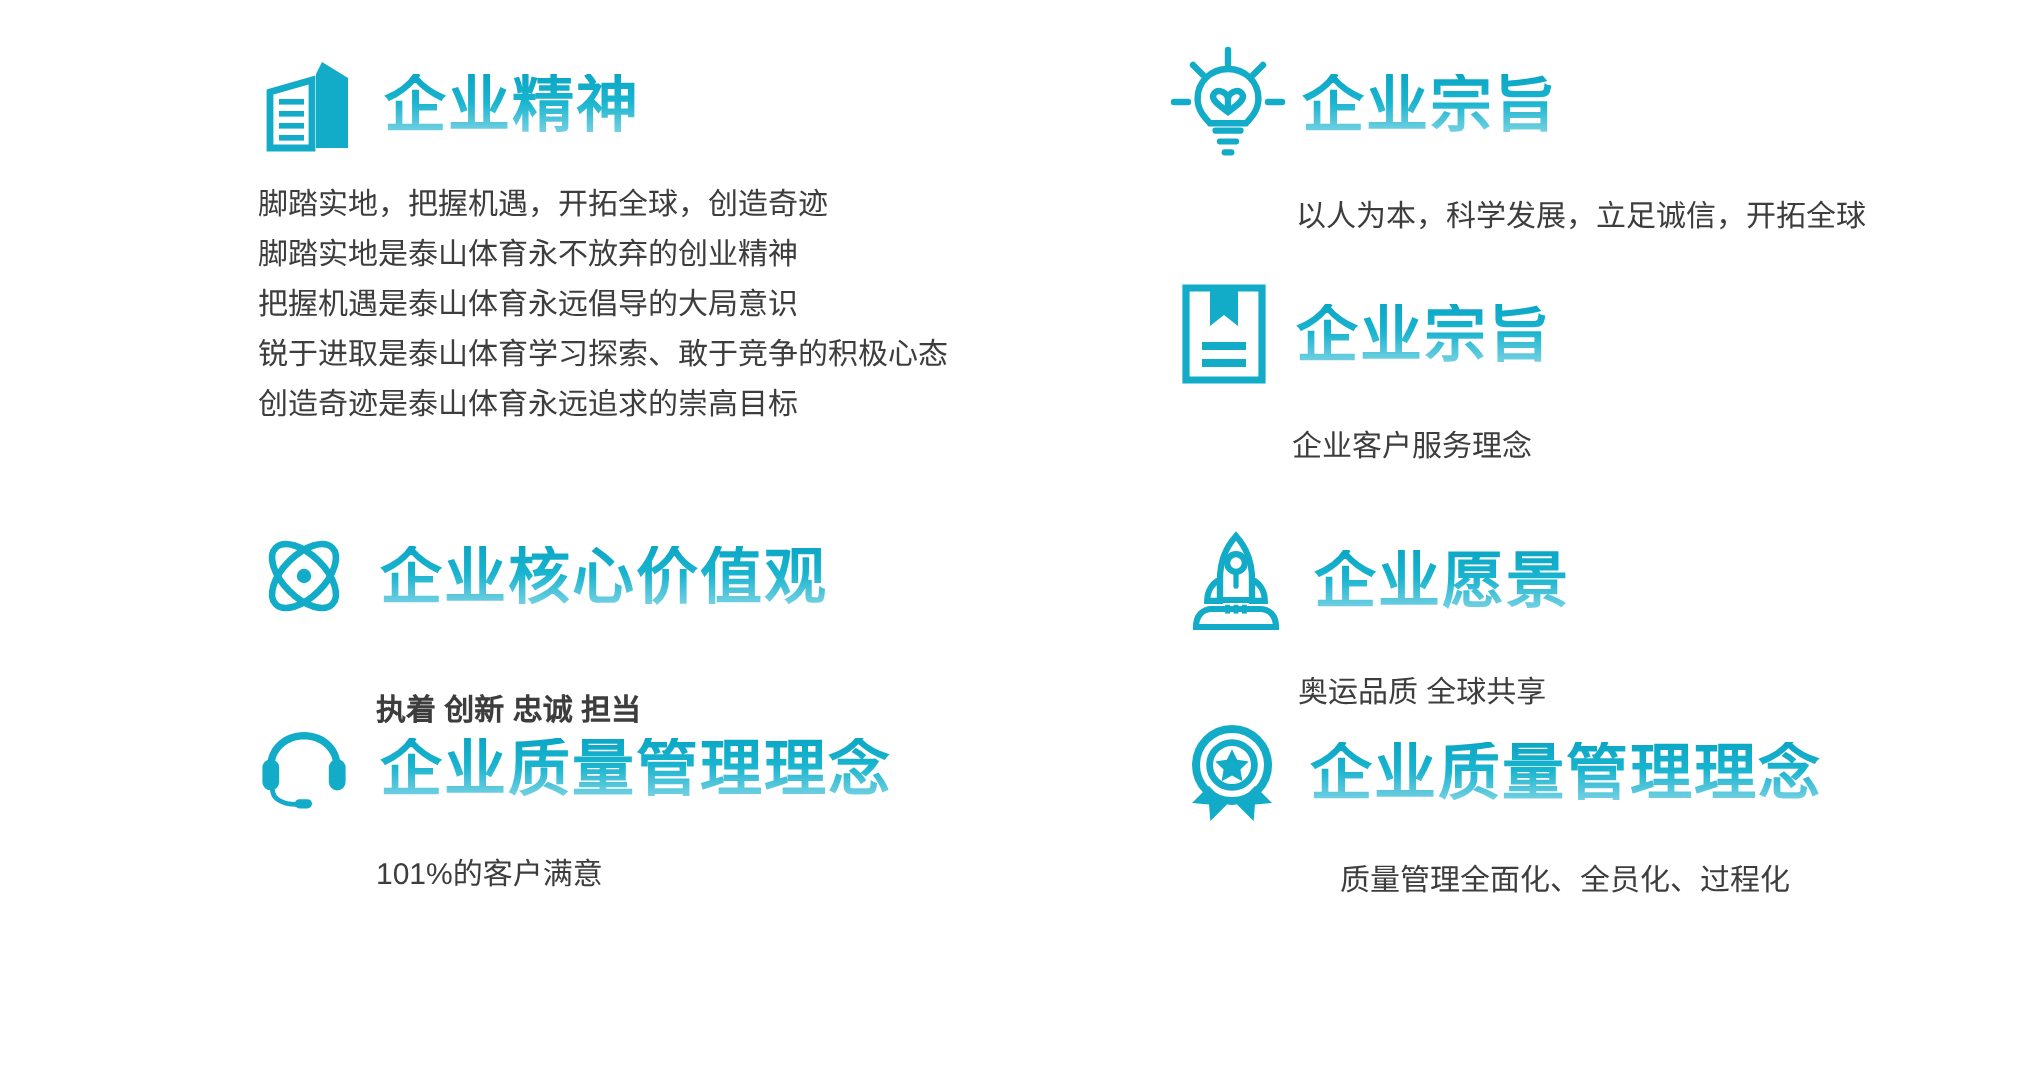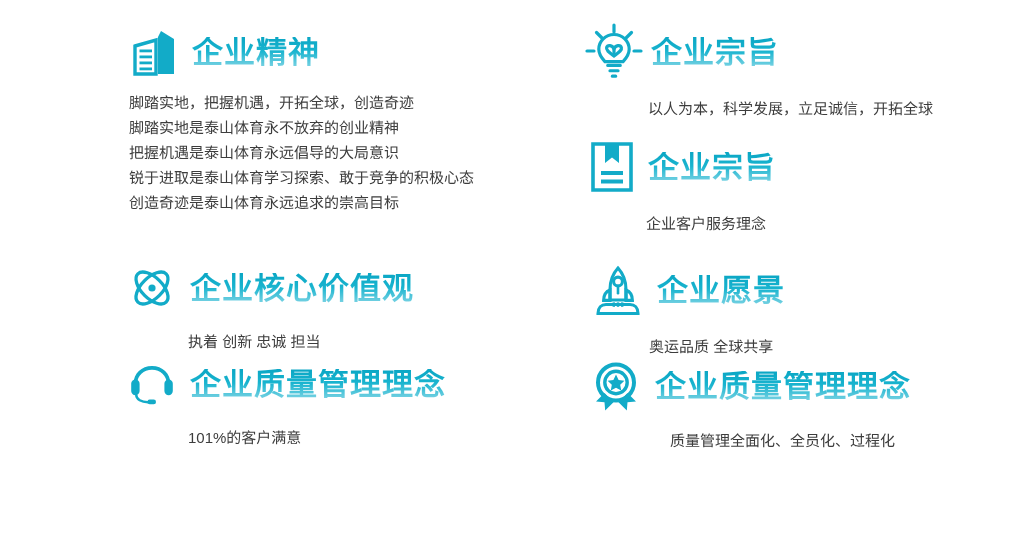--- a/index.html
+++ b/index.html
@@ -60,21 +60,21 @@
   }
   .body-lines div {
     white-space: nowrap;
   }
 
   
   #blk-spirit      { left: 128px; top: 26px; }
   #blk-spirit .body-lines { margin-top: 12px; margin-left: 1px; }
 
   #blk-values      { left: 128px; top: 264px; }
-  #blk-values .body-lines { margin-top: 17px; margin-left: 60px; }
+  #blk-values .body-lines { margin-top: 31px; margin-left: 60px; font-weight: bold; }
 
   #blk-service     { left: 128px; top: 361px; }
   #blk-service .body-lines { margin-top: 18px; margin-left: 60px; }
 
   
   #blk-develop     { left: 583px; top: 22px; }
   #blk-develop .body-lines { margin-top: 14px; margin-left: 65px; }
 
   #blk-purpose     { left: 590px; top: 141px; }
   #blk-purpose .body-lines { margin-top: 18px; margin-left: 56px; }

